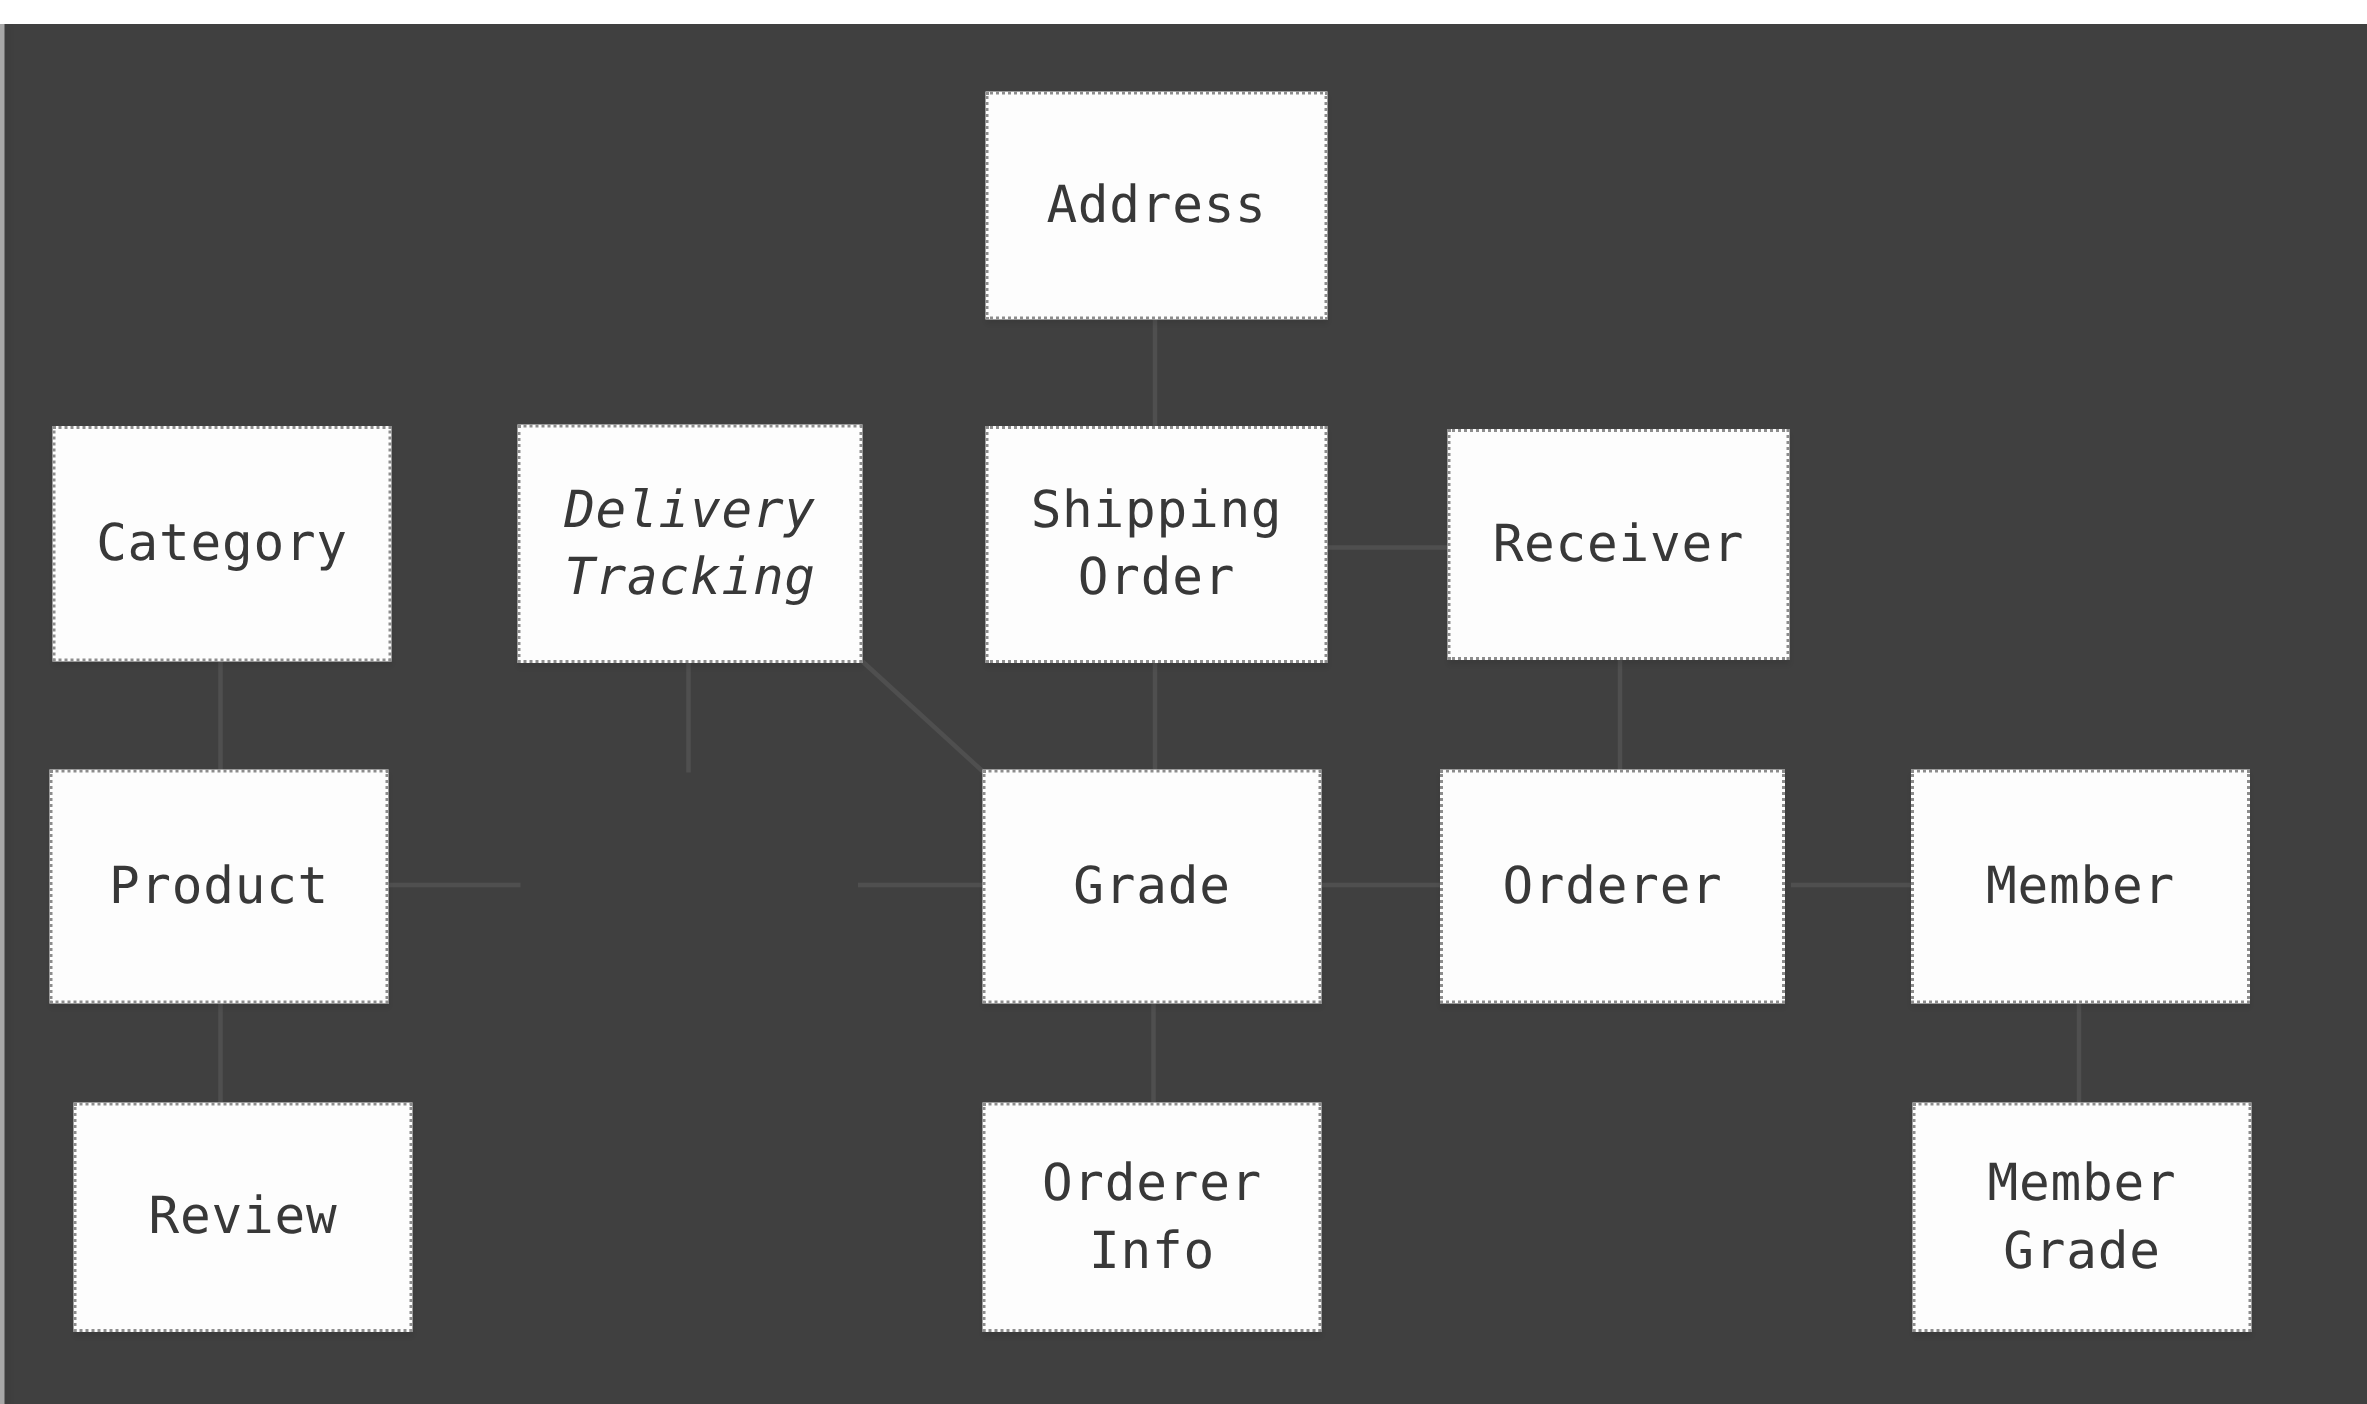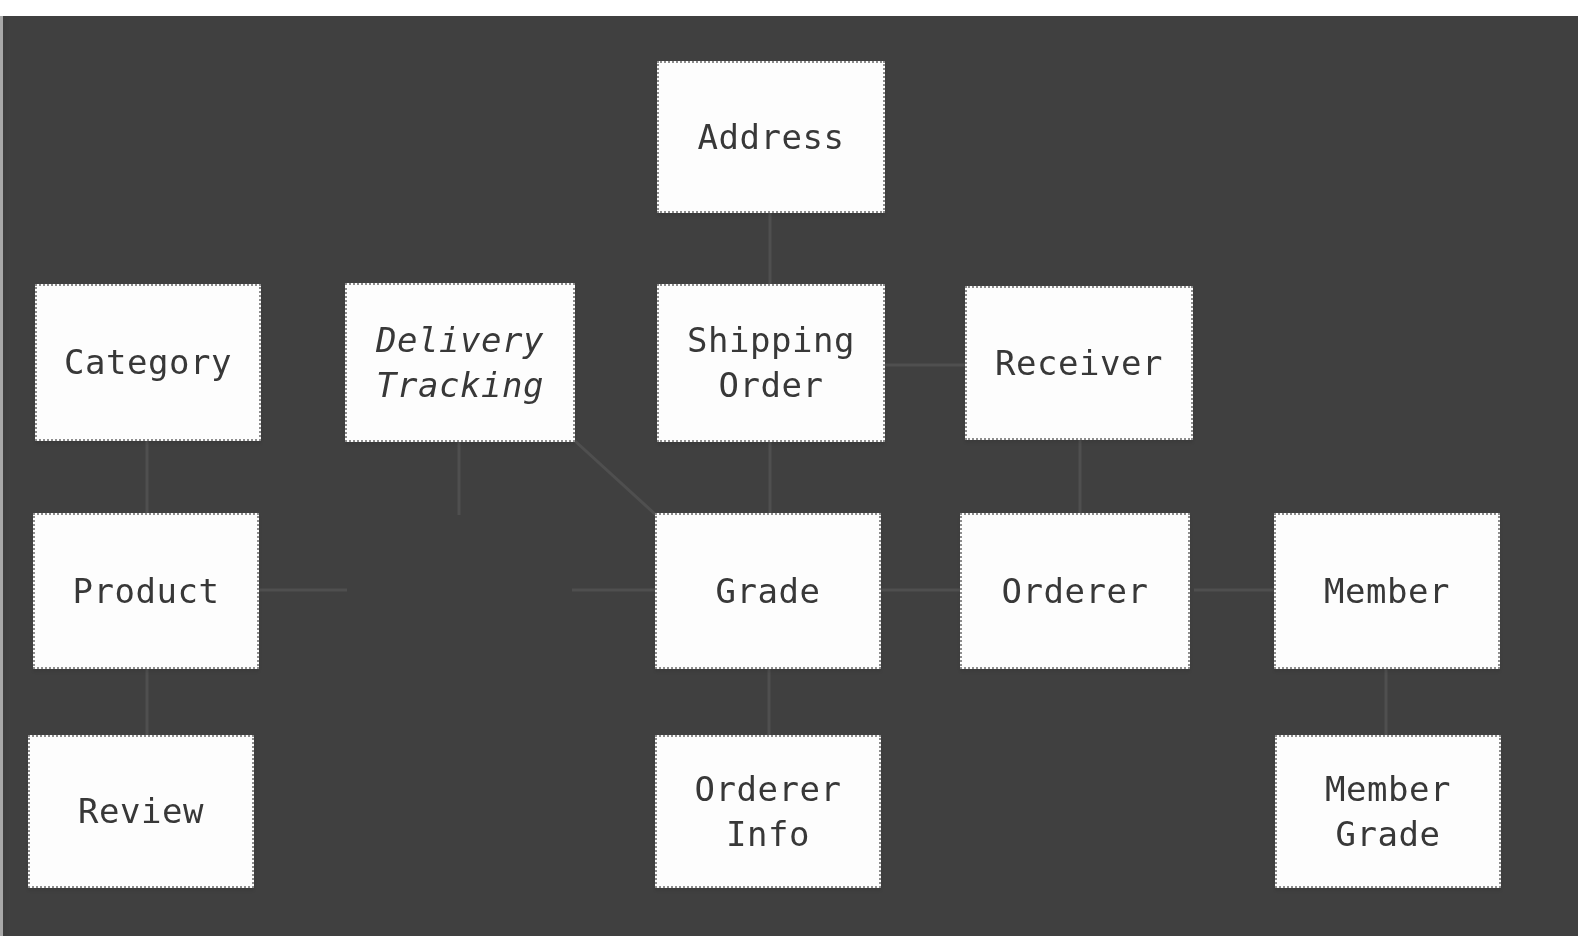--- a/index.html
+++ b/index.html
@@ -60,21 +60,21 @@
   .n-address        { left: 657px;  top: 45px;  width: 228px; height: 152px; }
   .n-category       { left: 35px;   top: 268px; width: 226px; height: 157px; }
   .n-delivery       { left: 345px;  top: 267px; width: 230px; height: 159px; font-style: italic; }
   .n-shipping       { left: 657px;  top: 268px; width: 228px; height: 158px; }
   .n-receiver       { left: 965px;  top: 270px; width: 228px; height: 154px; }
   .n-product        { left: 33px;   top: 497px; width: 226px; height: 156px; justify-content: center; }
   .n-orderline      { left: 345px;  top: 497px; width: 228px; height: 156px; }
   .n-order          { left: 655px;  top: 497px; width: 226px; height: 156px; }
   .n-orderer        { left: 960px;  top: 497px; width: 230px; height: 156px; }
   .n-member         { left: 1274px; top: 497px; width: 226px; height: 156px; }
-  .n-review         { left: 28px;   top: 719px; width: 226px; height: 153px; align-items: center; }
+  .n-review         { left: 49px;   top: 719px; width: 226px; height: 153px; align-items: center; }
   .n-paymentinfo    { left: 655px;  top: 719px; width: 226px; height: 153px; }
   .n-membergrade    { left: 1275px; top: 719px; width: 226px; height: 153px; }
 </style>
 </head>
 <body>
 
 <div class="canvas">
 
   <div class="page-edge"></div>
 

